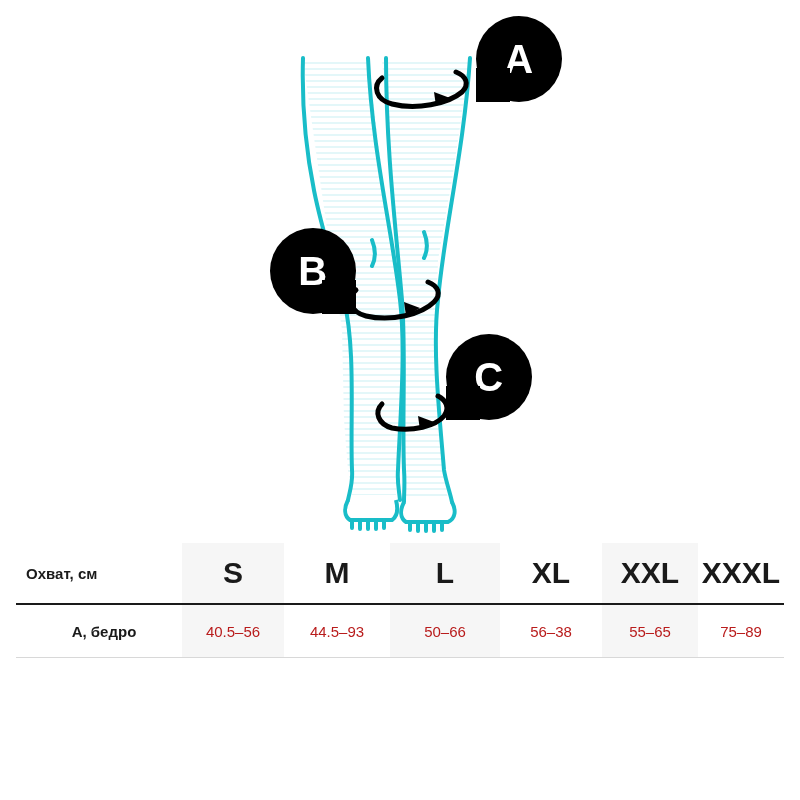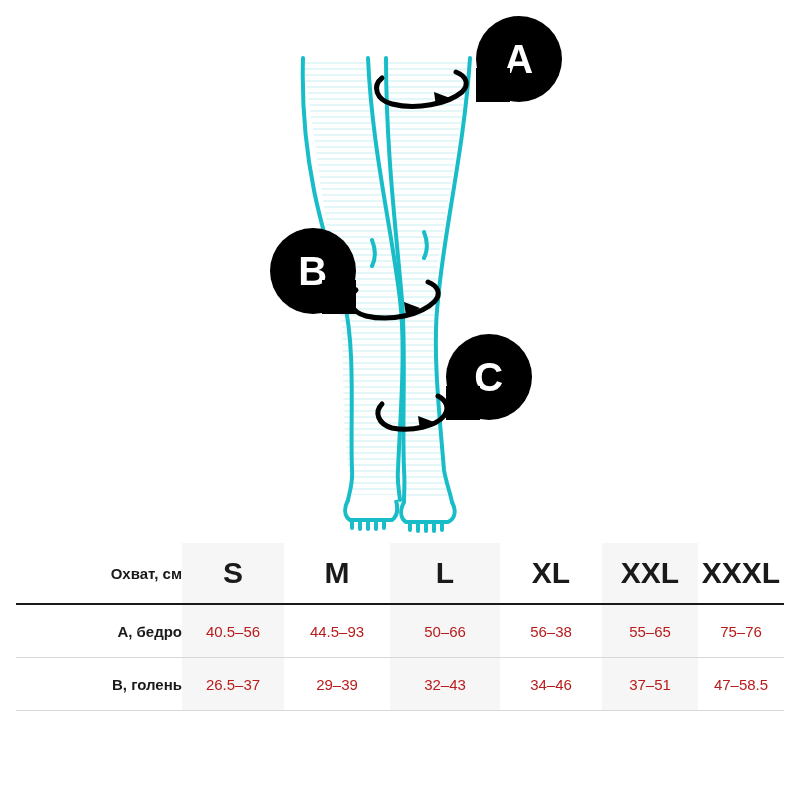--- a/index.html
+++ b/index.html
@@ -87,25 +87,25 @@
   }
   #size-table thead th {
     height: 60px;
     border-bottom: 2px solid #1a1a1a;
     font-weight: bold;
     font-size: 30px;
   }
   #size-table thead th.head-label {
     font-size: 15px;
     font-weight: bold;
-    text-align: right;
+    text-align: left;
     padding-left: 10px;
   }
   #size-table tbody td.row-label {
-    text-align: right;
+    text-align: center;
     padding-left: 10px;
     font-weight: bold;
     font-size: 15px;
   }
   #size-table tbody tr:last-child td {
     border-bottom: 1px solid #d8d8d8;
   }
   .shade { background: #f6f6f6; }
   .val { font-size: 15px; color: #b91c1c; }
 </style>
@@ -197,27 +197,18 @@
       </tr>
     </thead>
     <tbody>
       <tr>
         <td class="row-label">A, бедро</td>
         <td class="val shade">40.5–56</td>
         <td class="val">44.5–93</td>
         <td class="val shade">50–66</td>
         <td class="val">56–38</td>
         <td class="val shade">55–65</td>
-        <td class="val">75–76</td>
-      </tr>
-      <tr>
-        <td class="row-label">B, голень</td>
-        <td class="val shade">26.5–37</td>
-        <td class="val">29–39</td>
-        <td class="val shade">32–43</td>
-        <td class="val">34–46</td>
-        <td class="val shade">37–51</td>
-        <td class="val">47–58.5</td>
+        <td class="val">75–89</td>
       </tr>
     </tbody>
   </table>
 
 </div>
 
 </body></html>

